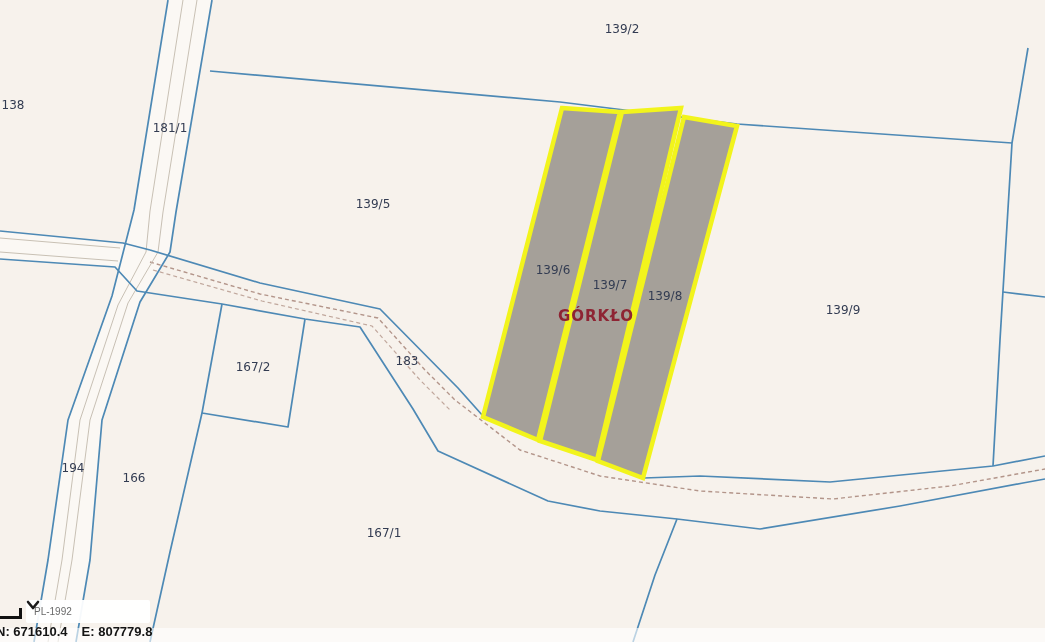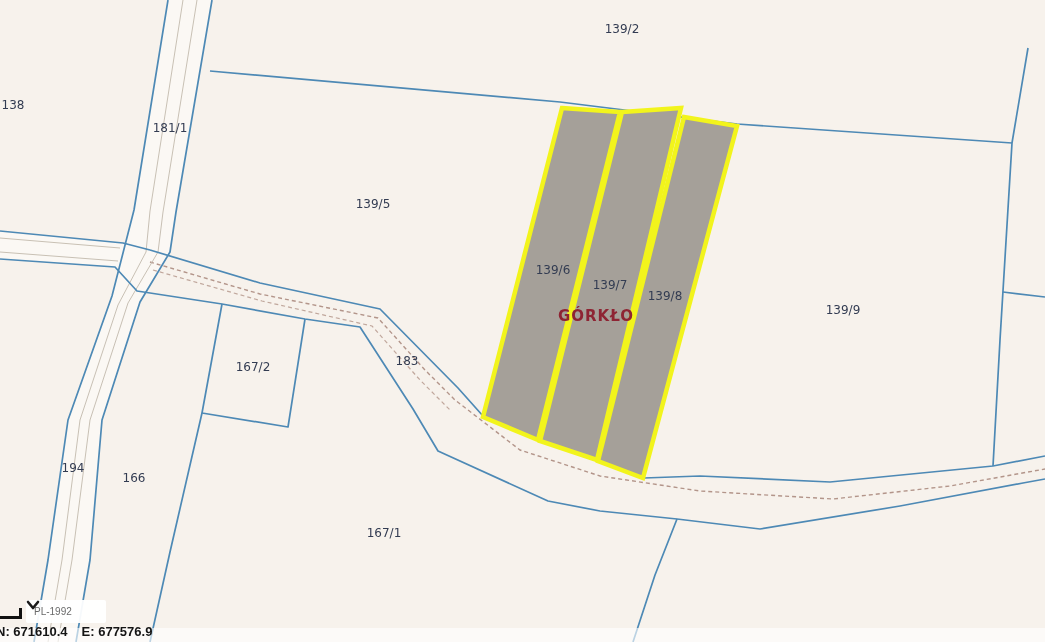--- a/index.html
+++ b/index.html
@@ -4,21 +4,21 @@
 <style>
   html,body{margin:0;padding:0;background:#e8e8e8;}
   .stage{position:relative;width:1045px;height:642px;overflow:hidden;
          background:#f7f2ec;font-family:"DejaVu Sans",sans-serif;}
   .stage svg{position:absolute;left:0;top:0;}
   .parcel-label{fill:#333c52;font-size:12px;font-family:"DejaVu Sans",sans-serif;}
   .place-label{fill:#8e2433;font-size:15px;font-weight:bold;letter-spacing:1px;
                font-family:"DejaVu Sans",sans-serif;}
   .bottom-band{position:absolute;left:0;bottom:0;width:100%;height:14px;
                background:rgba(255,255,255,0.62);}
-  .crs-box{position:absolute;left:26px;top:600px;width:80px;height:23px;
+  .crs-box{position:absolute;left:26px;top:600px;width:124px;height:23px;
            background:rgba(255,255,255,0.95);border-radius:2px;
            display:flex;align-items:center;justify-content:space-between;
            padding:0 8px;box-sizing:border-box;cursor:pointer;}
   .crs-text{font-family:"Liberation Sans",sans-serif;font-size:10px;color:#6a6a6a;}
   .coords{position:absolute;left:-4px;top:624px;white-space:nowrap;
           font-family:"Liberation Sans",sans-serif;font-size:13px;font-weight:bold;
           color:#141414;}
   .coords span{margin-right:14px;}
   .scalebar{position:absolute;left:0;top:608px;width:24px;height:12px;}
   .scalebar .h{position:absolute;left:0;top:8px;width:22px;height:3px;background:#111;}
@@ -102,16 +102,16 @@
   </div>
 
   <div class="crs-box">
     <span class="crs-text">PL-1992</span>
     <svg width="14" height="10" viewBox="0 0 14 10">
       <polyline points="2,2 7,8 12,2" fill="none" stroke="#1c1c1c" stroke-width="2.6" stroke-linecap="round" stroke-linejoin="round"></polyline>
     </svg>
   </div>
 
   <div class="coords">
-    <span>N: 671610.4</span><span>E: 677576.9</span>
+    <span>N: 671610.4</span><span>E: 807779.8</span>
   </div>
 
 </div>
 
 </body></html>

